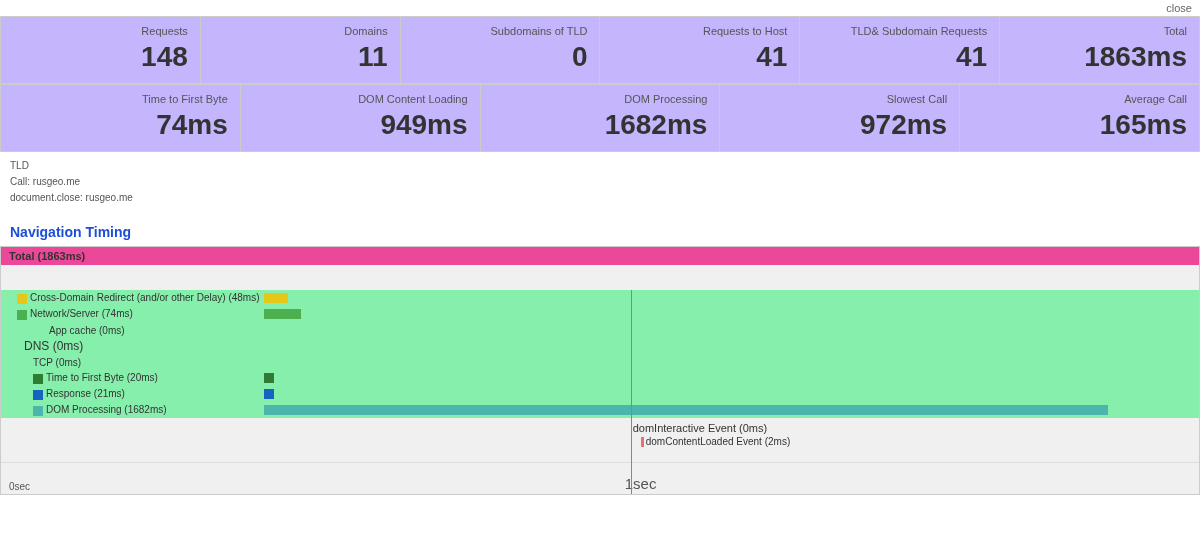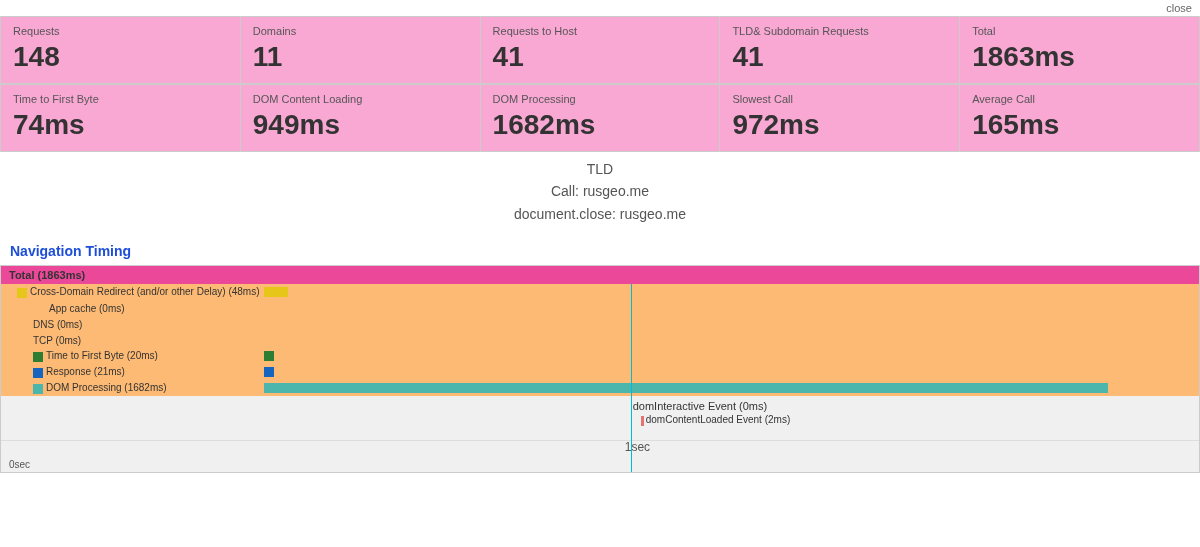--- a/index.html
+++ b/index.html
@@ -9,41 +9,40 @@
 
     .stats-row {
       display: flex;
       border-top: 1px solid #ccc;
       border-left: 1px solid #ccc;
     }
     .stat-card {
       flex: 1;
       border-right: 1px solid #ccc;
       border-bottom: 1px solid #ccc;
-      background: #f9a8d4;
+      background: #c4b5fd;
       padding: 8px 12px 10px;
-      text-align: left;
+      text-align: right;
     }
     .stat-card .label {
       font-size: 11px;
       color: #555;
       margin-bottom: 4px;
     }
     .stat-card .value {
       font-size: 28px;
       font-weight: bold;
       color: #333;
     }
 
     .meta-info {
       padding: 6px 10px;
-      font-size: 14px;
+      font-size: 10px;
       color: #555;
       line-height: 1.6;
-      text-align: center;
     }
 
     .section-title {
       padding: 12px 10px 6px;
       font-size: 14px;
       font-weight: bold;
       color: #1d4ed8;
     }
 
     .timing-container {
@@ -67,20 +66,24 @@
 </div>
 
 <div class="stats-row" id="stats-row-1">
     <div class="stat-card">
       <div class="label">Requests</div>
       <div class="value">148</div>
     </div>
     <div class="stat-card">
       <div class="label">Domains</div>
       <div class="value">11</div>
+    </div>
+    <div class="stat-card">
+      <div class="label">Subdomains of TLD</div>
+      <div class="value">0</div>
     </div>
     <div class="stat-card">
       <div class="label">Requests to Host</div>
       <div class="value">41</div>
     </div>
     <div class="stat-card">
       <div class="label">TLD&amp; Subdomain Requests</div>
       <div class="value">41</div>
     </div>
     <div class="stat-card">
@@ -116,35 +119,41 @@
   <div><span>TLD</span></div>
   <div><span>Call: </span><span>rusgeo.me</span></div>
   <div><span>document.close: </span><span>rusgeo.me</span></div>
 </div>
 
 <div>
   <div class="section-title" id="nav-section-title">Navigation Timing</div>
 
   <div class="timing-container" id="timing-container">
       <div class="timing-header">Total (1863ms)</div>
-      <div style="position: relative; background: #fdba74;">
+      <div style="position: relative; background: #86efac; margin-top: 25px;">
         <table style="width: 100%; border-collapse: collapse; font-size: 10px;">
           <tbody>
             <tr>
               <td style="padding: 1px 4px 1px 16px; white-space: nowrap; color: rgb(51, 51, 51); vertical-align: middle; font-size: 10px; min-width: 220px;"><span style="display:inline-block;width:10px;height:10px;background:#e6c619;margin-right:3px;vertical-align:middle;"></span>Cross-Domain Redirect (and/or other Delay) (48ms)</td>
               <td style="width: 100%; position: relative; vertical-align: middle; height: 16px;">
                 <div style="position: absolute; left: 0%; width: 2.6%; height: 10px; background: rgb(230, 198, 25); top: 50%; transform: translateY(-50%);"></div>
               </td>
             </tr>
             <tr>
+              <td style="padding: 1px 4px 1px 16px; white-space: nowrap; color: rgb(51, 51, 51); vertical-align: middle; font-size: 10px; min-width: 220px;"><span style="display:inline-block;width:10px;height:10px;background:#4caf50;margin-right:3px;vertical-align:middle;"></span>Network/Server (74ms)</td>
+              <td style="width: 100%; position: relative; vertical-align: middle; height: 16px;">
+                <div style="position: absolute; left: 0%; width: 4%; height: 10px; background: rgb(76, 175, 80); top: 50%; transform: translateY(-50%);"></div>
+              </td>
+            </tr>
+            <tr>
               <td style="padding: 1px 4px 1px 48px; white-space: nowrap; color: rgb(51, 51, 51); vertical-align: middle; font-size: 10px; min-width: 220px;">App cache (0ms)</td>
               <td style="width: 100%; position: relative; vertical-align: middle; height: 16px;"></td>
             </tr>
             <tr>
-              <td style="padding: 1px 4px 1px 32px; white-space: nowrap; color: rgb(51, 51, 51); vertical-align: middle; font-size: 10px; min-width: 220px;">DNS (0ms)</td>
+              <td style="padding: 1px 4px 1px 23px; white-space: nowrap; color: rgb(51, 51, 51); vertical-align: middle; font-size: 12px; min-width: 220px;">DNS (0ms)</td>
               <td style="width: 100%; position: relative; vertical-align: middle; height: 16px;"></td>
             </tr>
             <tr>
               <td style="padding: 1px 4px 1px 32px; white-space: nowrap; color: rgb(51, 51, 51); vertical-align: middle; font-size: 10px; min-width: 220px;">TCP (0ms)</td>
               <td style="width: 100%; position: relative; vertical-align: middle; height: 16px;"></td>
             </tr>
             <tr>
               <td style="padding: 1px 4px 1px 32px; white-space: nowrap; color: rgb(51, 51, 51); vertical-align: middle; font-size: 10px; min-width: 220px;"><span style="display:inline-block;width:10px;height:10px;background:#2e7d32;margin-right:3px;vertical-align:middle;"></span>Time to First Byte (20ms)</td>
               <td style="width: 100%; position: relative; vertical-align: middle; height: 16px;">
                 <div style="position: absolute; left: 0%; width: 1.1%; height: 10px; background: rgb(46, 125, 50); top: 50%; transform: translateY(-50%);"></div>
@@ -164,17 +173,17 @@
             </tr>
           </tbody>
         </table>
         <div style="position: absolute; top: 0px; bottom: 0px; left: calc(34.2% + 220px); width: 1px; background: rgb(0, 188, 212); z-index: 10; pointer-events: none;"></div>
         <div style="position: relative; height: 44px; background: rgb(240, 240, 240);">
           <div style="position: absolute; left: calc(34.2% + 222px); top: 4px; font-size: 11px; color: rgb(51, 51, 51); white-space: nowrap;">domInteractive Event (0ms)</div>
           <div style="position: absolute; left: calc(34.2% + 230px); top: 18px; font-size: 10px; color: rgb(51, 51, 51); white-space: nowrap;"><span style="display:inline-block;width:3px;height:10px;background:#e57373;margin-right:2px;vertical-align:middle;"></span>domContentLoaded Event (2ms)</div>
         </div>
         <div style="position: relative; height: 32px; background: rgb(240, 240, 240); border-top: 1px solid rgb(221, 221, 221);">
           <span style="position: absolute; left: 8px; bottom: 2px; font-size: 10px; color: rgb(85, 85, 85);">0sec</span>
-          <span style="position: absolute; left: calc(34.2% + 214px); bottom: 18px; font-size: 12px; color: rgb(85, 85, 85);">1sec</span>
+          <span style="position: absolute; left: calc(34.2% + 214px); bottom: 2px; font-size: 15px; color: rgb(85, 85, 85);">1sec</span>
         </div>
       </div>
     </div>
 </div>
 
 </body></html>

